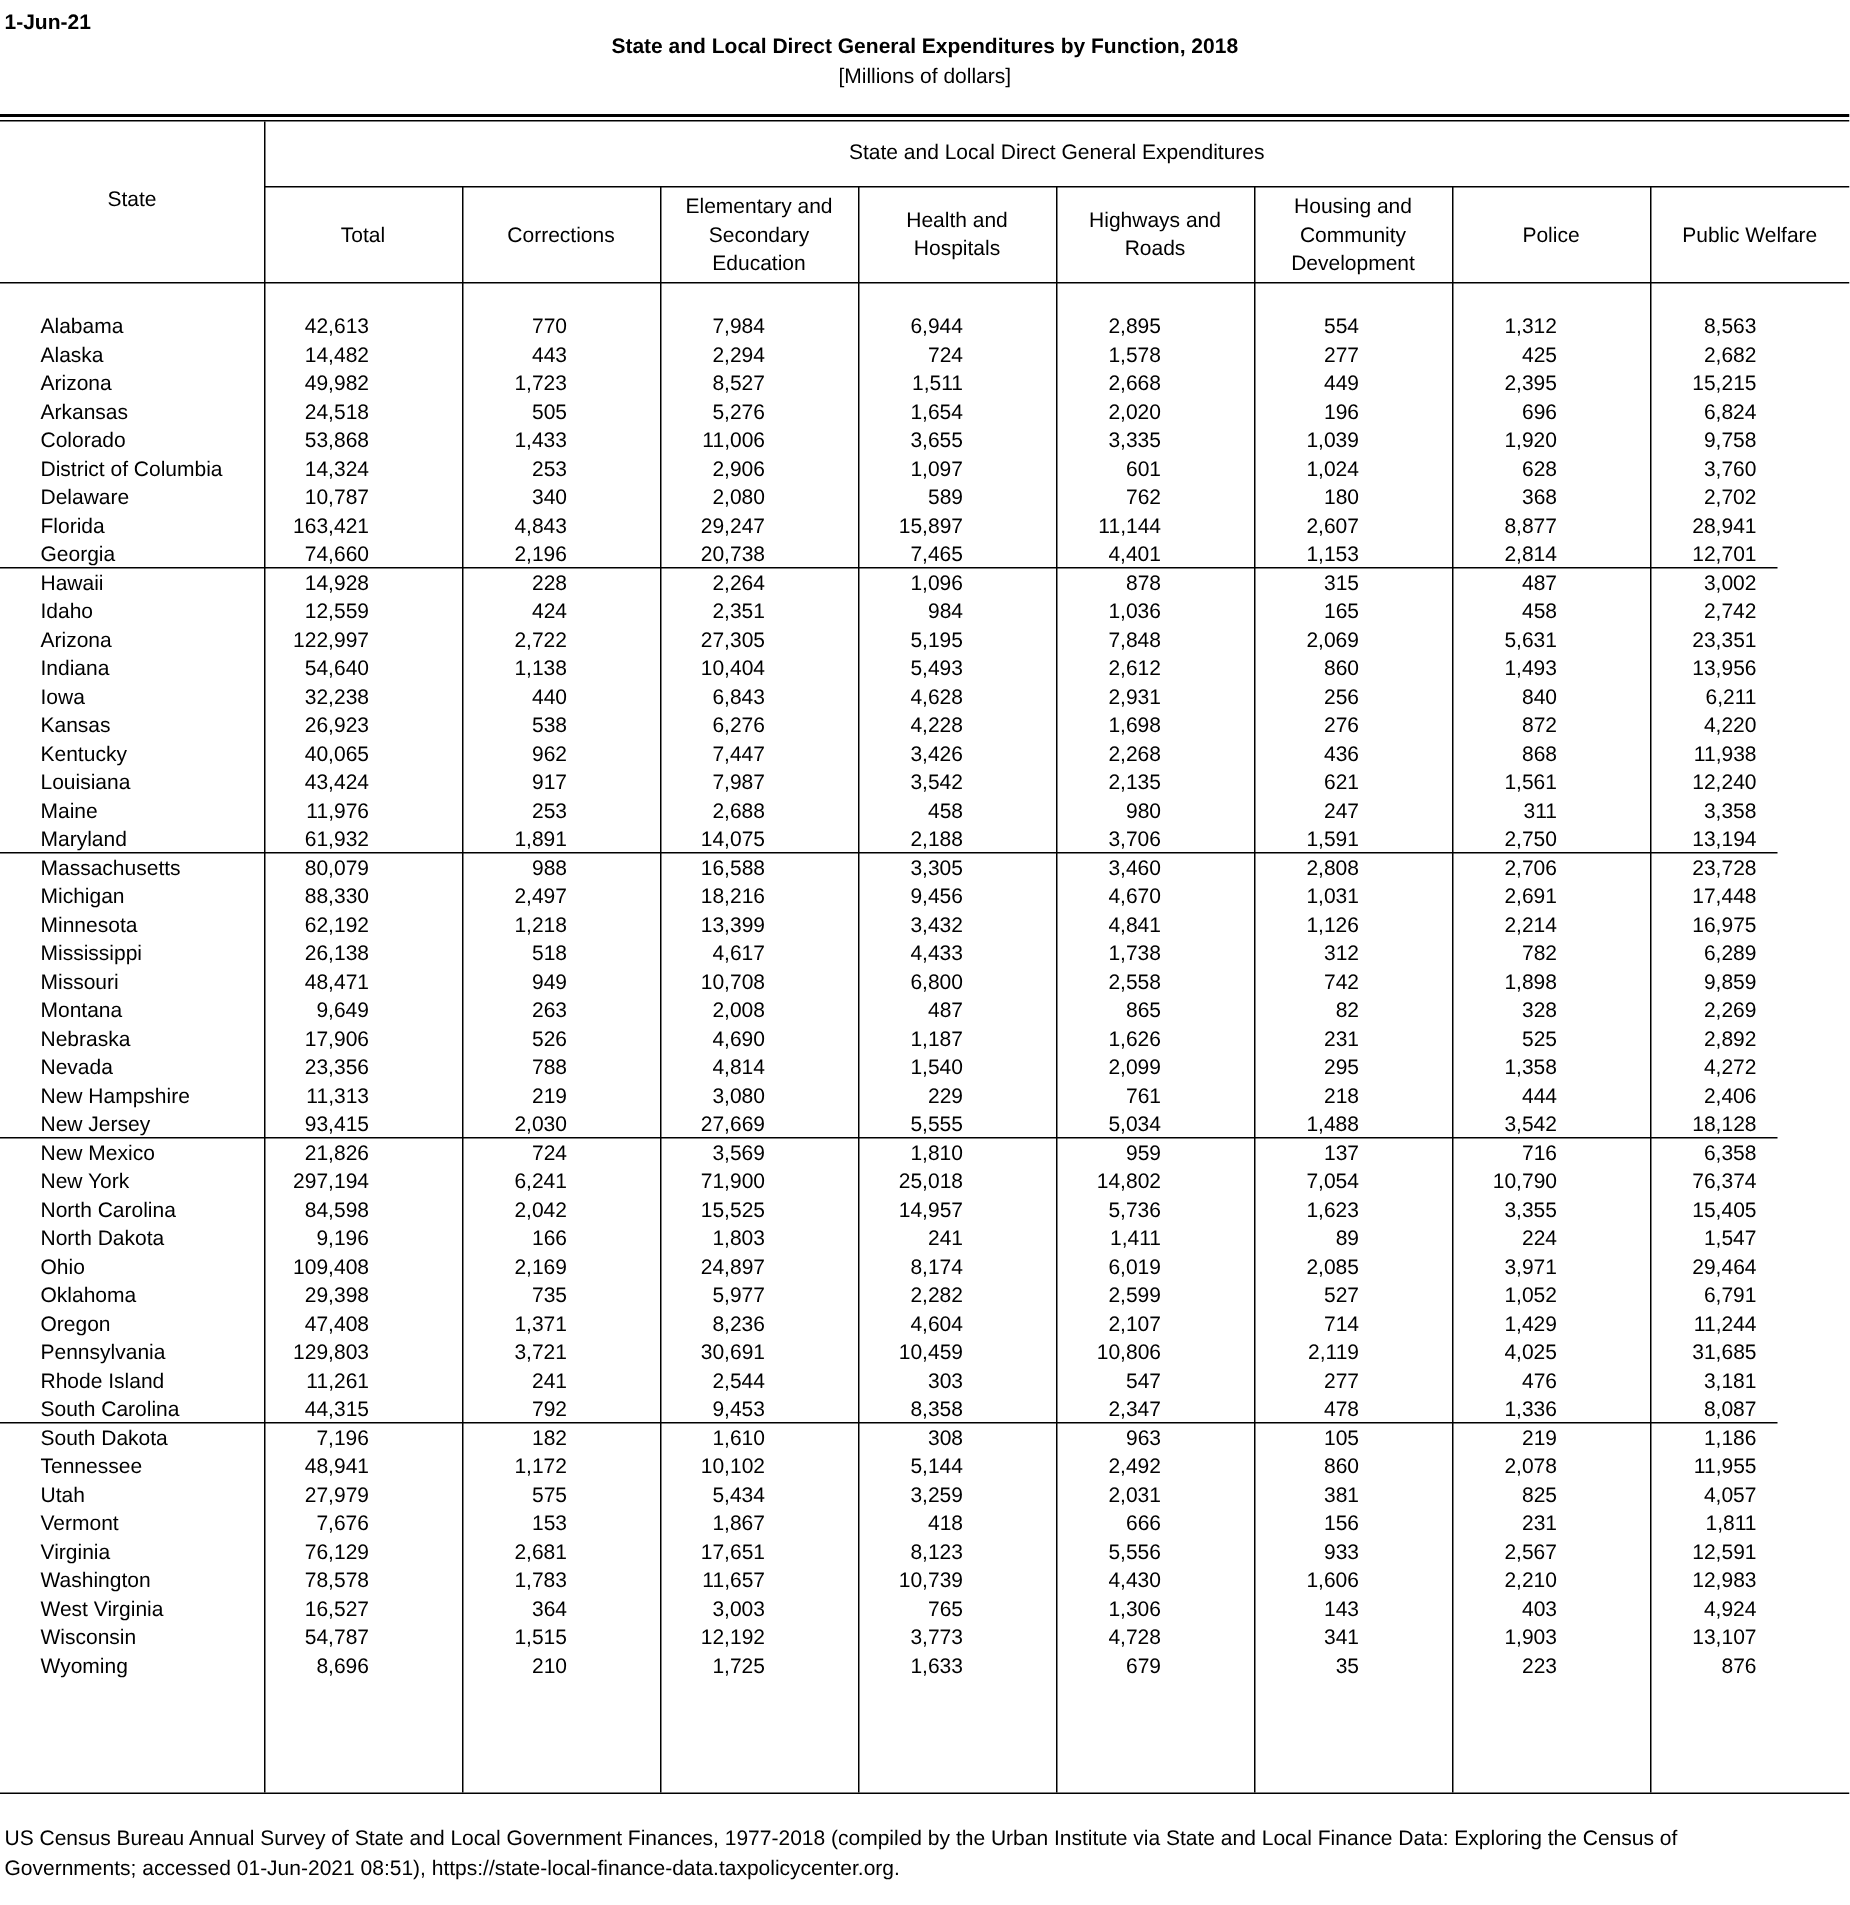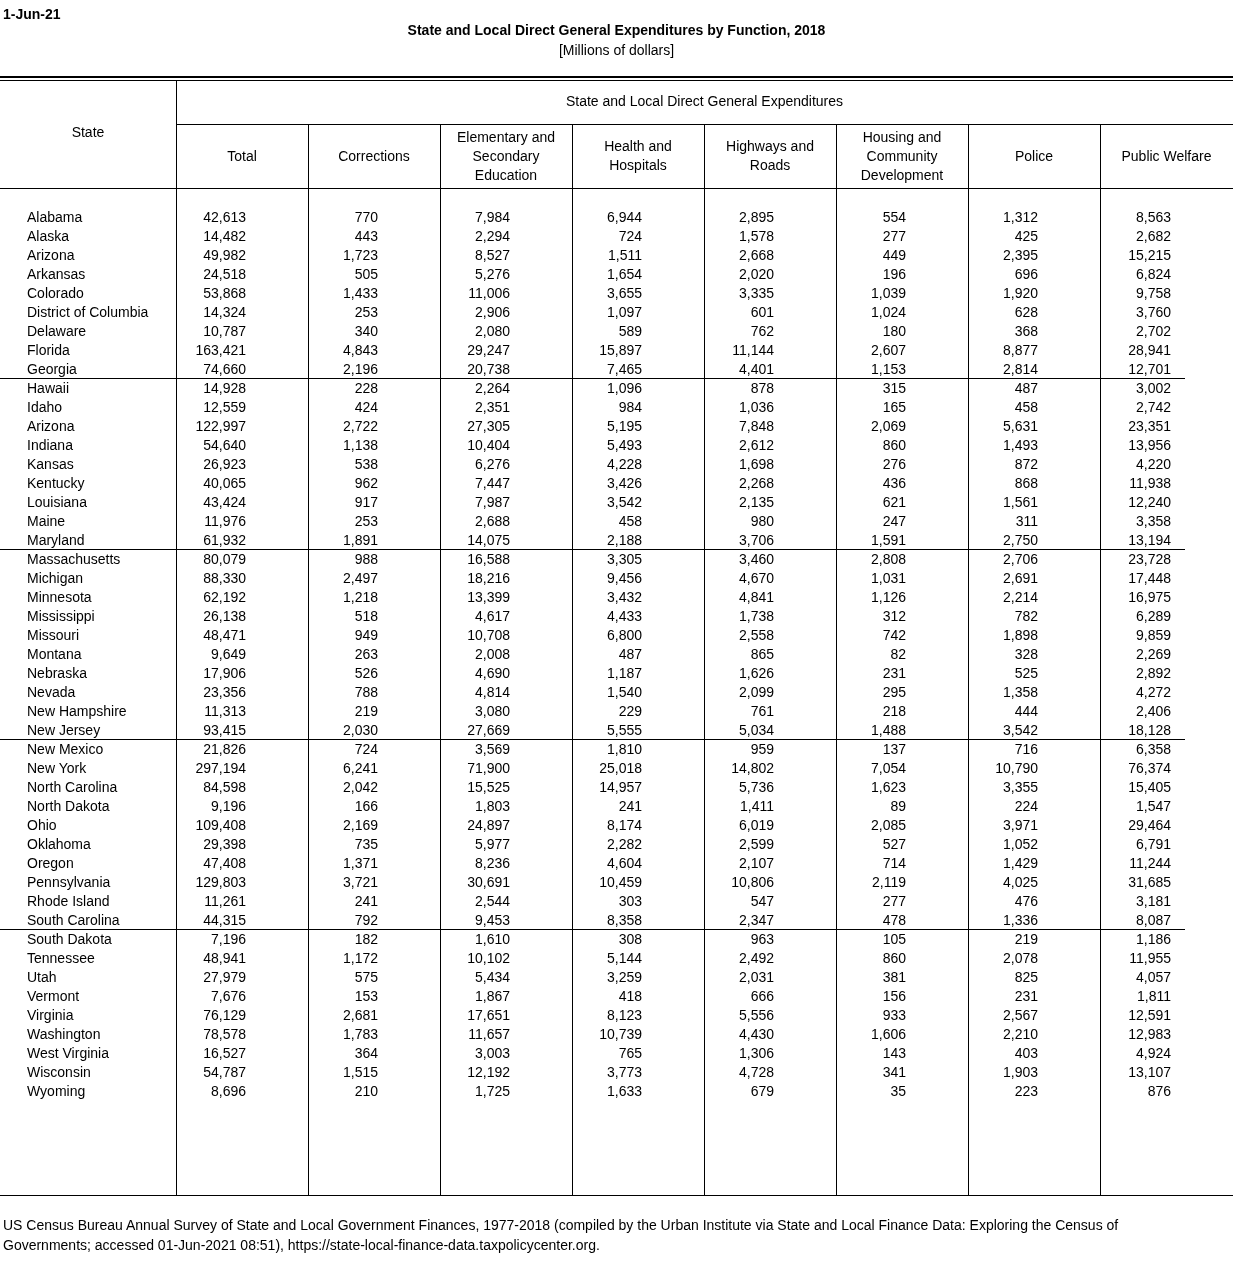--- a/index.html
+++ b/index.html
@@ -200,20 +200,31 @@
       <span class="cell num" style="right: 939px;">54,640</span>
       <span class="cell num" style="right: 807px;">1,138</span>
       <span class="cell num" style="right: 675px;">10,404</span>
       <span class="cell num" style="right: 543px;">5,493</span>
       <span class="cell num" style="right: 411px;">2,612</span>
       <span class="cell num" style="right: 279px;">860</span>
       <span class="cell num" style="right: 147px;">1,493</span>
       <span class="cell num" style="right: 14px;">13,956</span>
     </div>
     <div class="row">
+      <span class="cell name">Iowa</span>
+      <span class="cell num" style="right: 939px;">32,238</span>
+      <span class="cell num" style="right: 807px;">440</span>
+      <span class="cell num" style="right: 675px;">6,843</span>
+      <span class="cell num" style="right: 543px;">4,628</span>
+      <span class="cell num" style="right: 411px;">2,931</span>
+      <span class="cell num" style="right: 279px;">256</span>
+      <span class="cell num" style="right: 147px;">840</span>
+      <span class="cell num" style="right: 14px;">6,211</span>
+    </div>
+    <div class="row">
       <span class="cell name">Kansas</span>
       <span class="cell num" style="right: 939px;">26,923</span>
       <span class="cell num" style="right: 807px;">538</span>
       <span class="cell num" style="right: 675px;">6,276</span>
       <span class="cell num" style="right: 543px;">4,228</span>
       <span class="cell num" style="right: 411px;">1,698</span>
       <span class="cell num" style="right: 279px;">276</span>
       <span class="cell num" style="right: 147px;">872</span>
       <span class="cell num" style="right: 14px;">4,220</span>
     </div>

